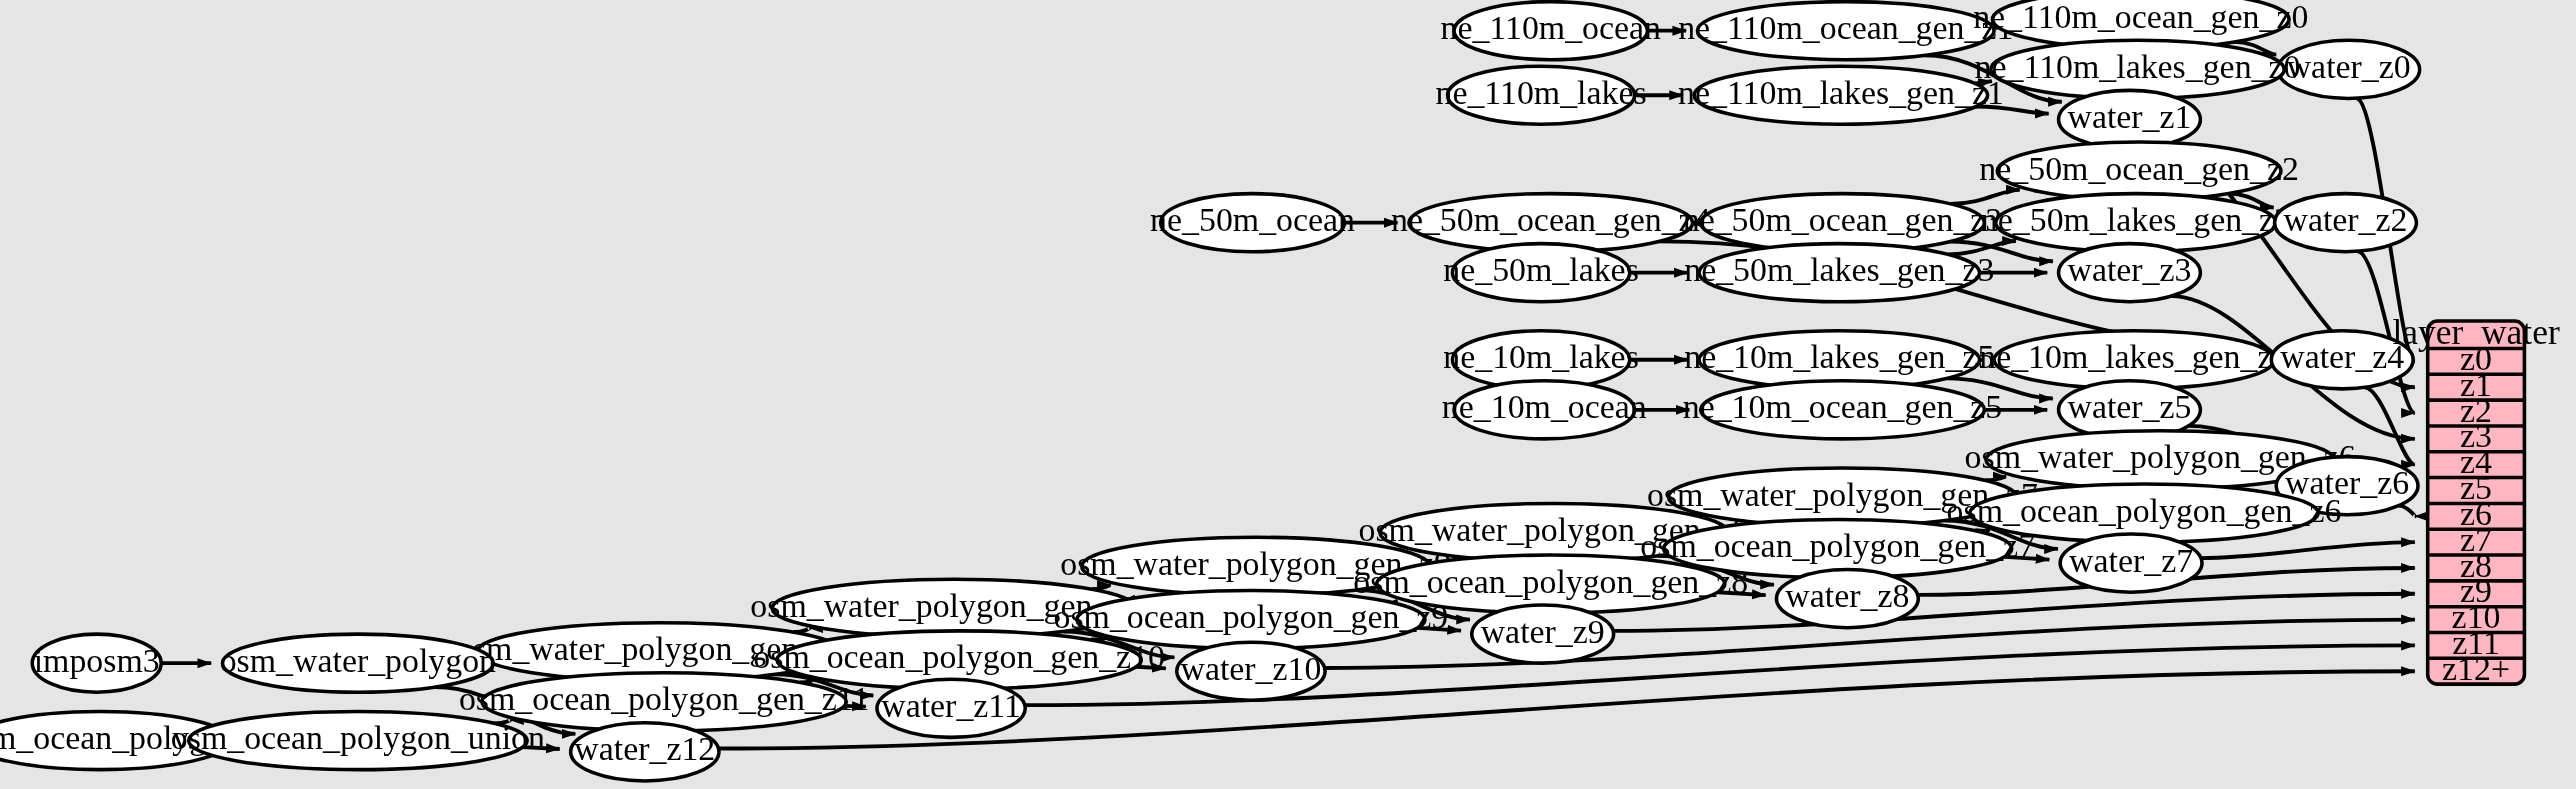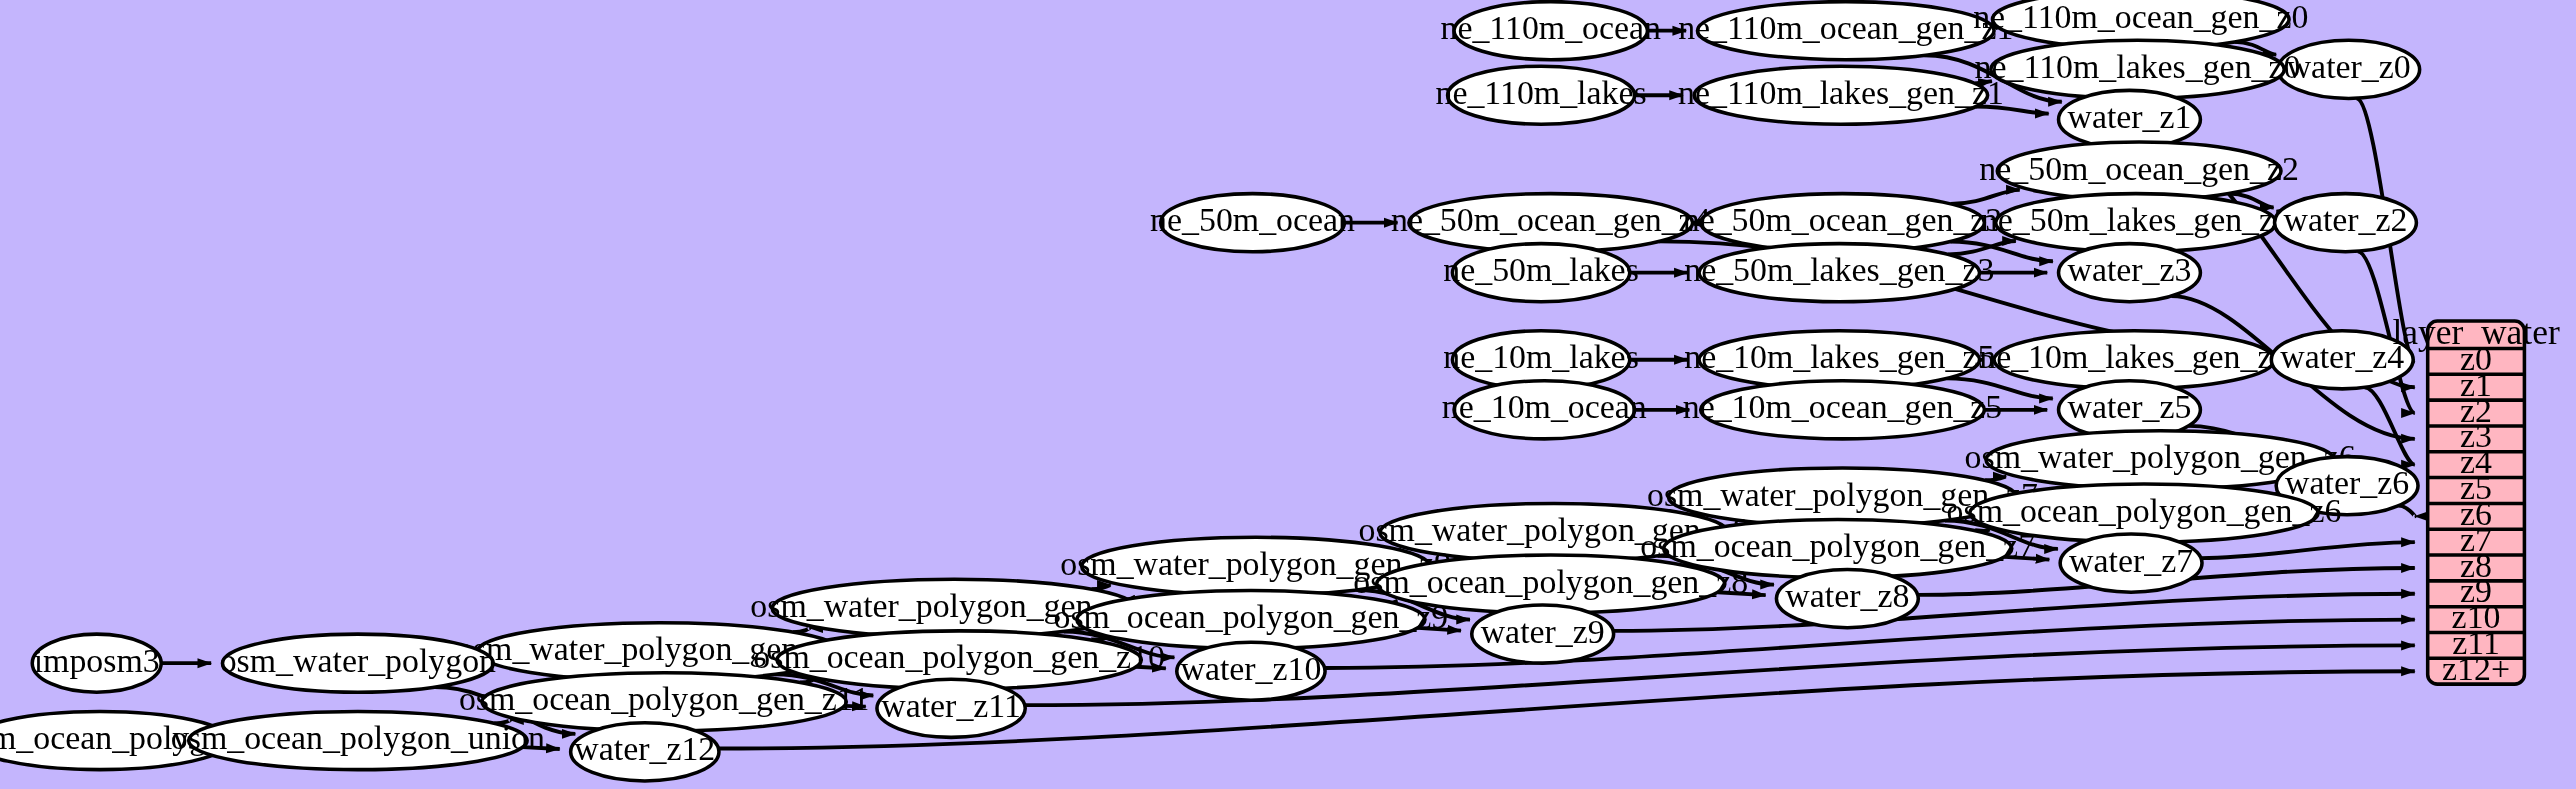--- a/index.html
+++ b/index.html
@@ -4,21 +4,21 @@
 <style>
   html, body {
     margin: 0;
     padding: 0;
     background: #ffffff;
   }
   #canvas {
     position: relative;
     width: 2576px;
     height: 789px;
-    background: #c4b5fd;
+    background: #e5e5e5;
     font-family: "Liberation Serif", "DejaVu Serif", serif;
     overflow: hidden;
   }
   svg#graph {
     position: absolute;
     top: 0;
     left: 0;
     width: 2576px;
     height: 789px;
     display: block;

